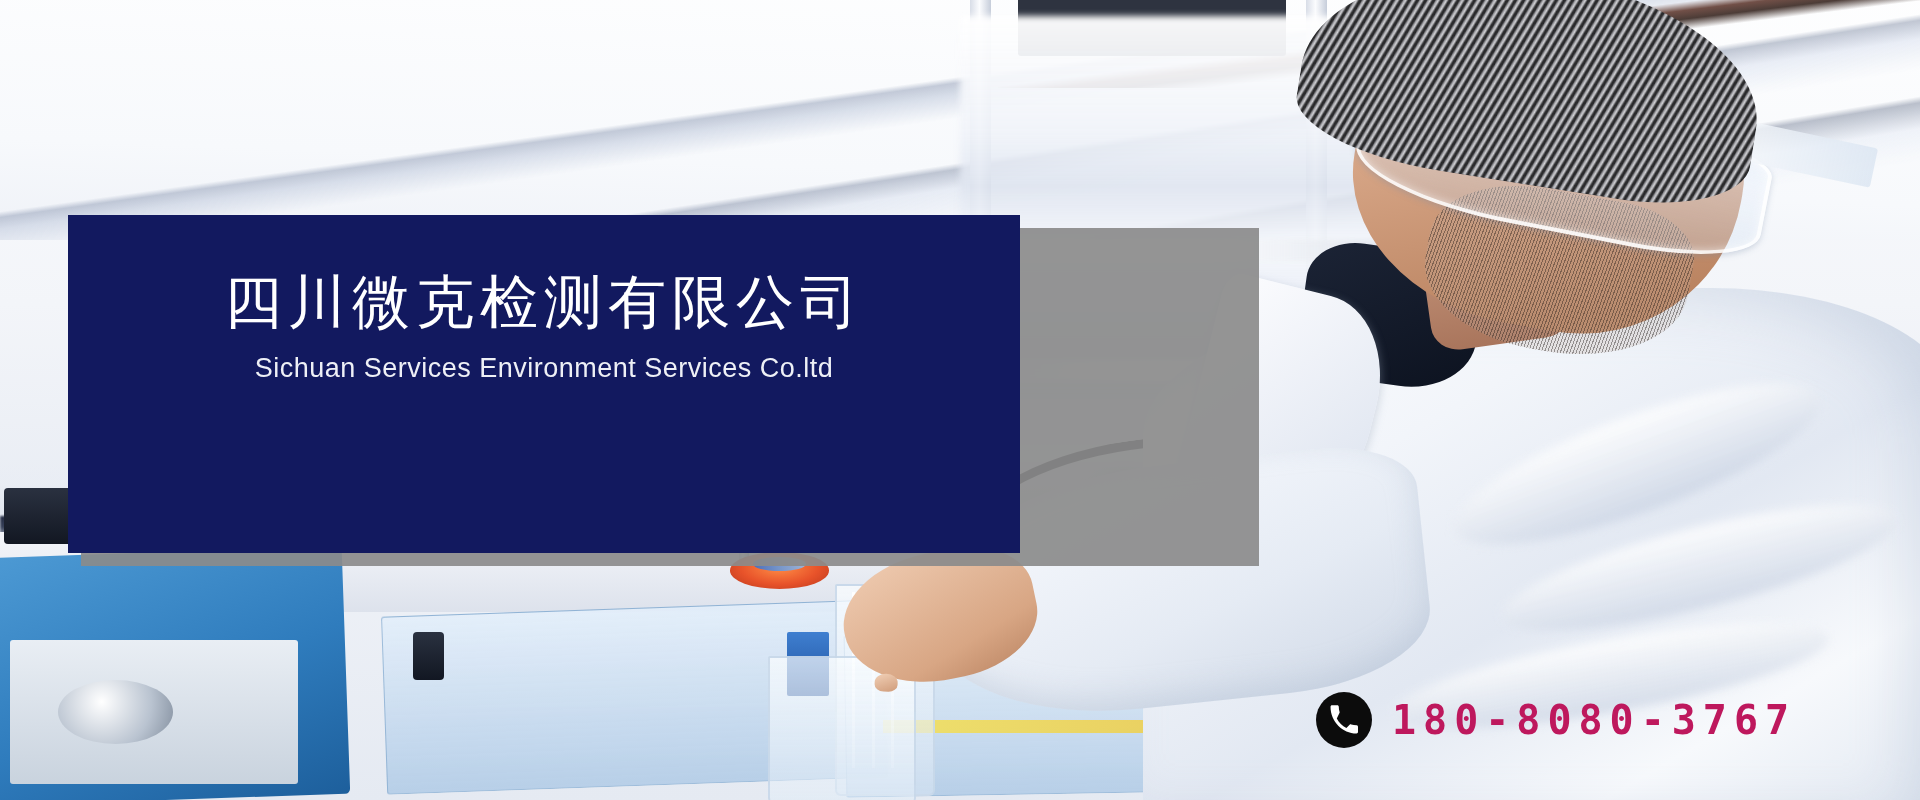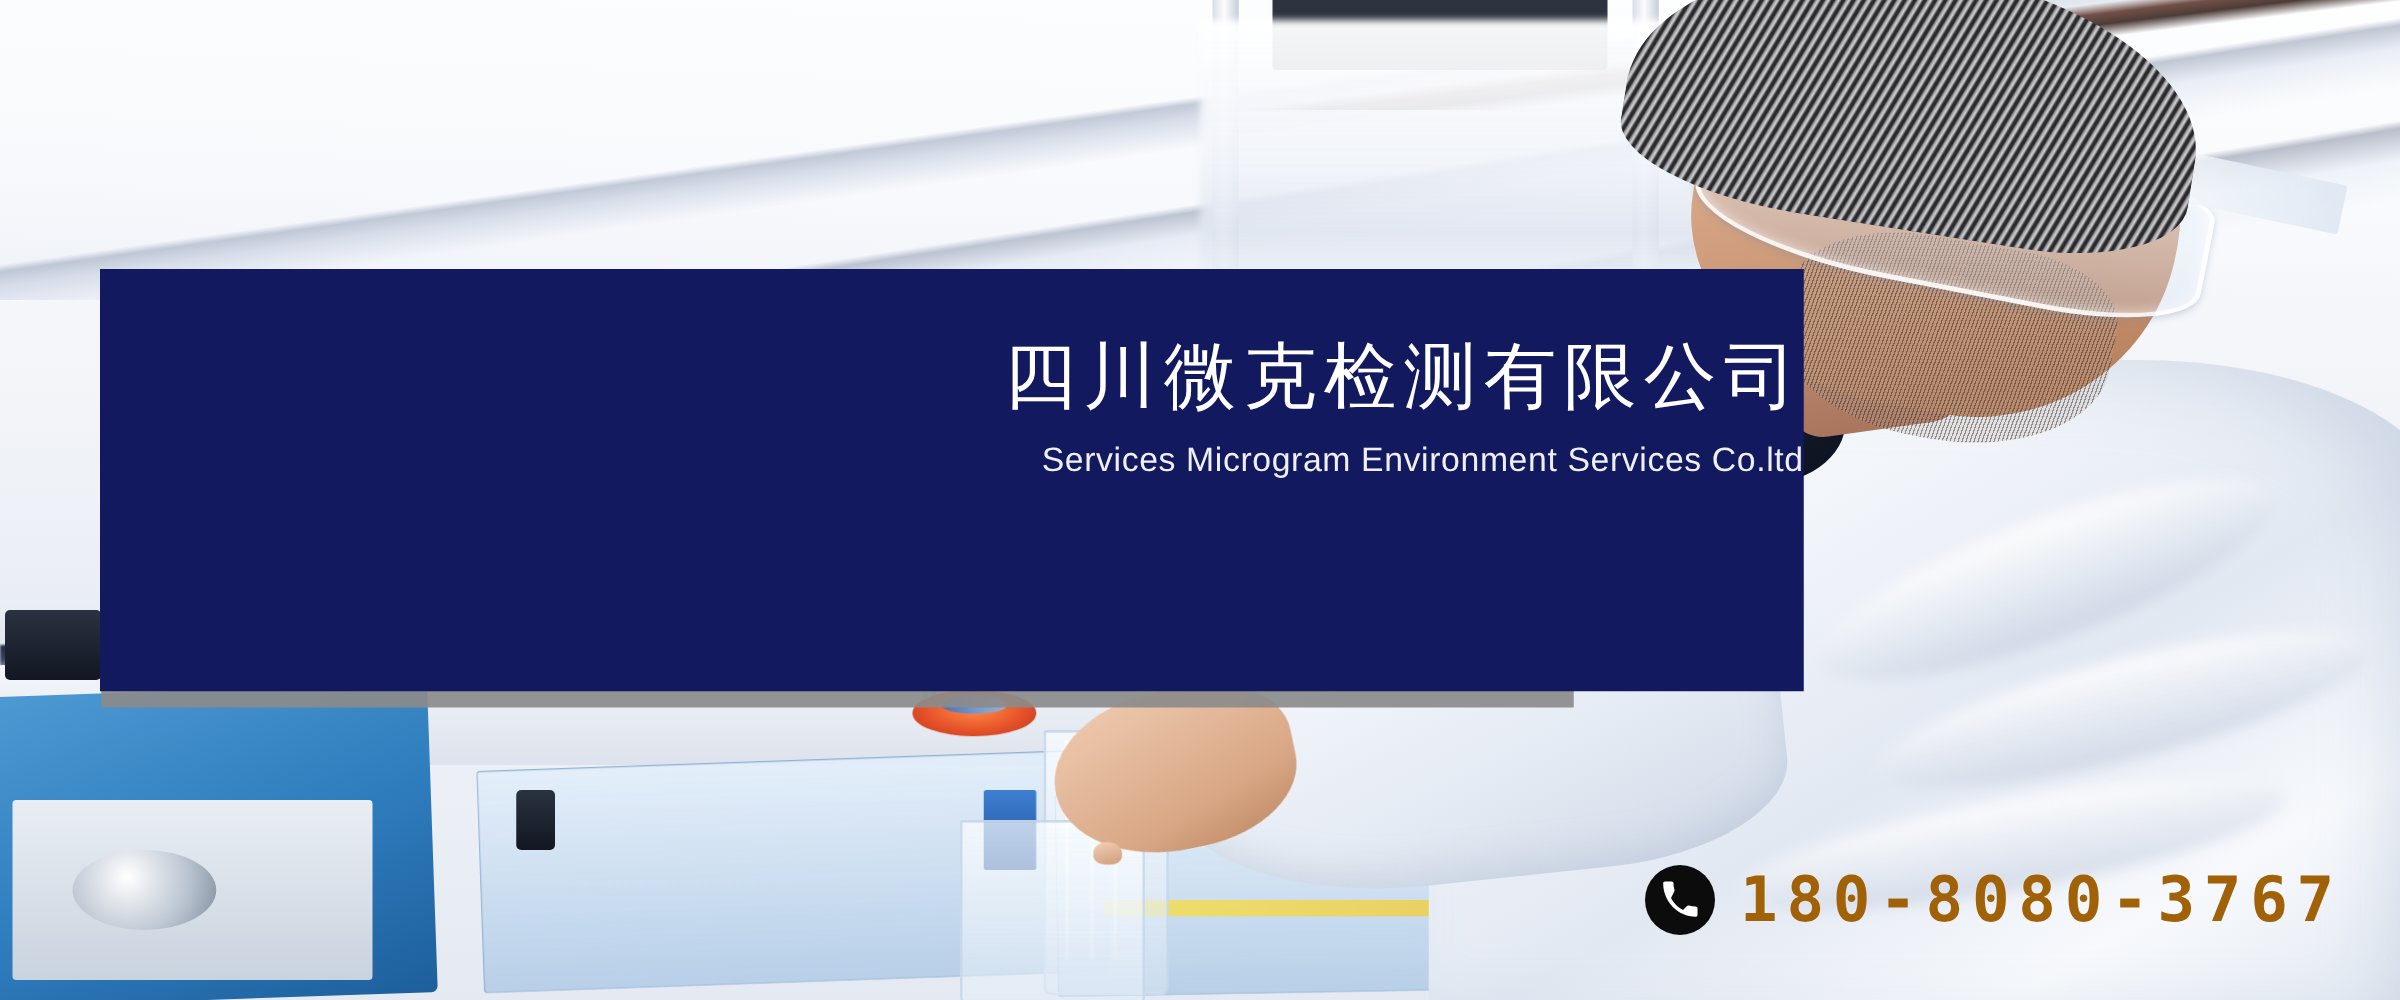--- a/index.html
+++ b/index.html
@@ -292,23 +292,23 @@
     gap: 20px;
   }
   .phone-icon {
     width: 56px; height: 56px;
     border-radius: 50%;
     background: #0c0c0c;
     display: flex; align-items: center; justify-content: center;
     flex: 0 0 auto;
   }
   .phone-number {
-    color: #a16207;
+    color: #be185d;
     font-family: "DejaVu Sans Mono", "Liberation Mono", monospace;
-    font-size: 50px;
+    font-size: 40px;
     font-weight: bold;
     letter-spacing: 7px;
     line-height: 1;
     white-space: nowrap;
   }
 </style>
 </head>
 <body>
 
 <div id="banner">
@@ -388,23 +388,23 @@
       <div class="hair"></div>
       <div class="arm"></div>
       <div class="hand">
         <div class="thumb"></div>
       </div>
     </div>
   </div>
 
   <div class="panel-shadow" style="left:81px; top:228px; width:1178px; height:338px;"></div>
 
-  <div class="panel" style="left:80px; top:215px; width:1363px; height:338px;align-items:flex-end;">
+  <div class="panel" style="left:68px; top:215px; width:952px; height:338px;">
     <div class="title-cn">四川微克检测有限公司</div>
-    <div class="title-en">Services Microgram Environment Services Co.ltd</div>
+    <div class="title-en">Sichuan Services Environment Services Co.ltd</div>
   </div>
 
   <div class="phone-wrap" style="left:1316px; top:692px;">
     <span class="phone-icon">
       <svg width="32" height="32" viewBox="0 0 24 24" aria-hidden="true">
         <path fill="#ffffff" d="M6.6 10.8c1.6 3.1 4.1 5.6 7.2 7.2l2.4-2.4c.3-.3.8-.4 1.2-.3 1.2.4 2.6.6 4 .6.6 0 1.1.5 1.1 1.1V21c0 .6-.5 1.1-1.1 1.1C10.9 22.1 1.9 13.1 1.9 2c0-.6.5-1.1 1.1-1.1h4c.6 0 1.1.5 1.1 1.1 0 1.4.2 2.8.6 4 .1.4 0 .9-.3 1.2L6.6 10.8z"></path>
       </svg>
     </span>
     <span class="phone-number">180-8080-3767</span>
   </div>

